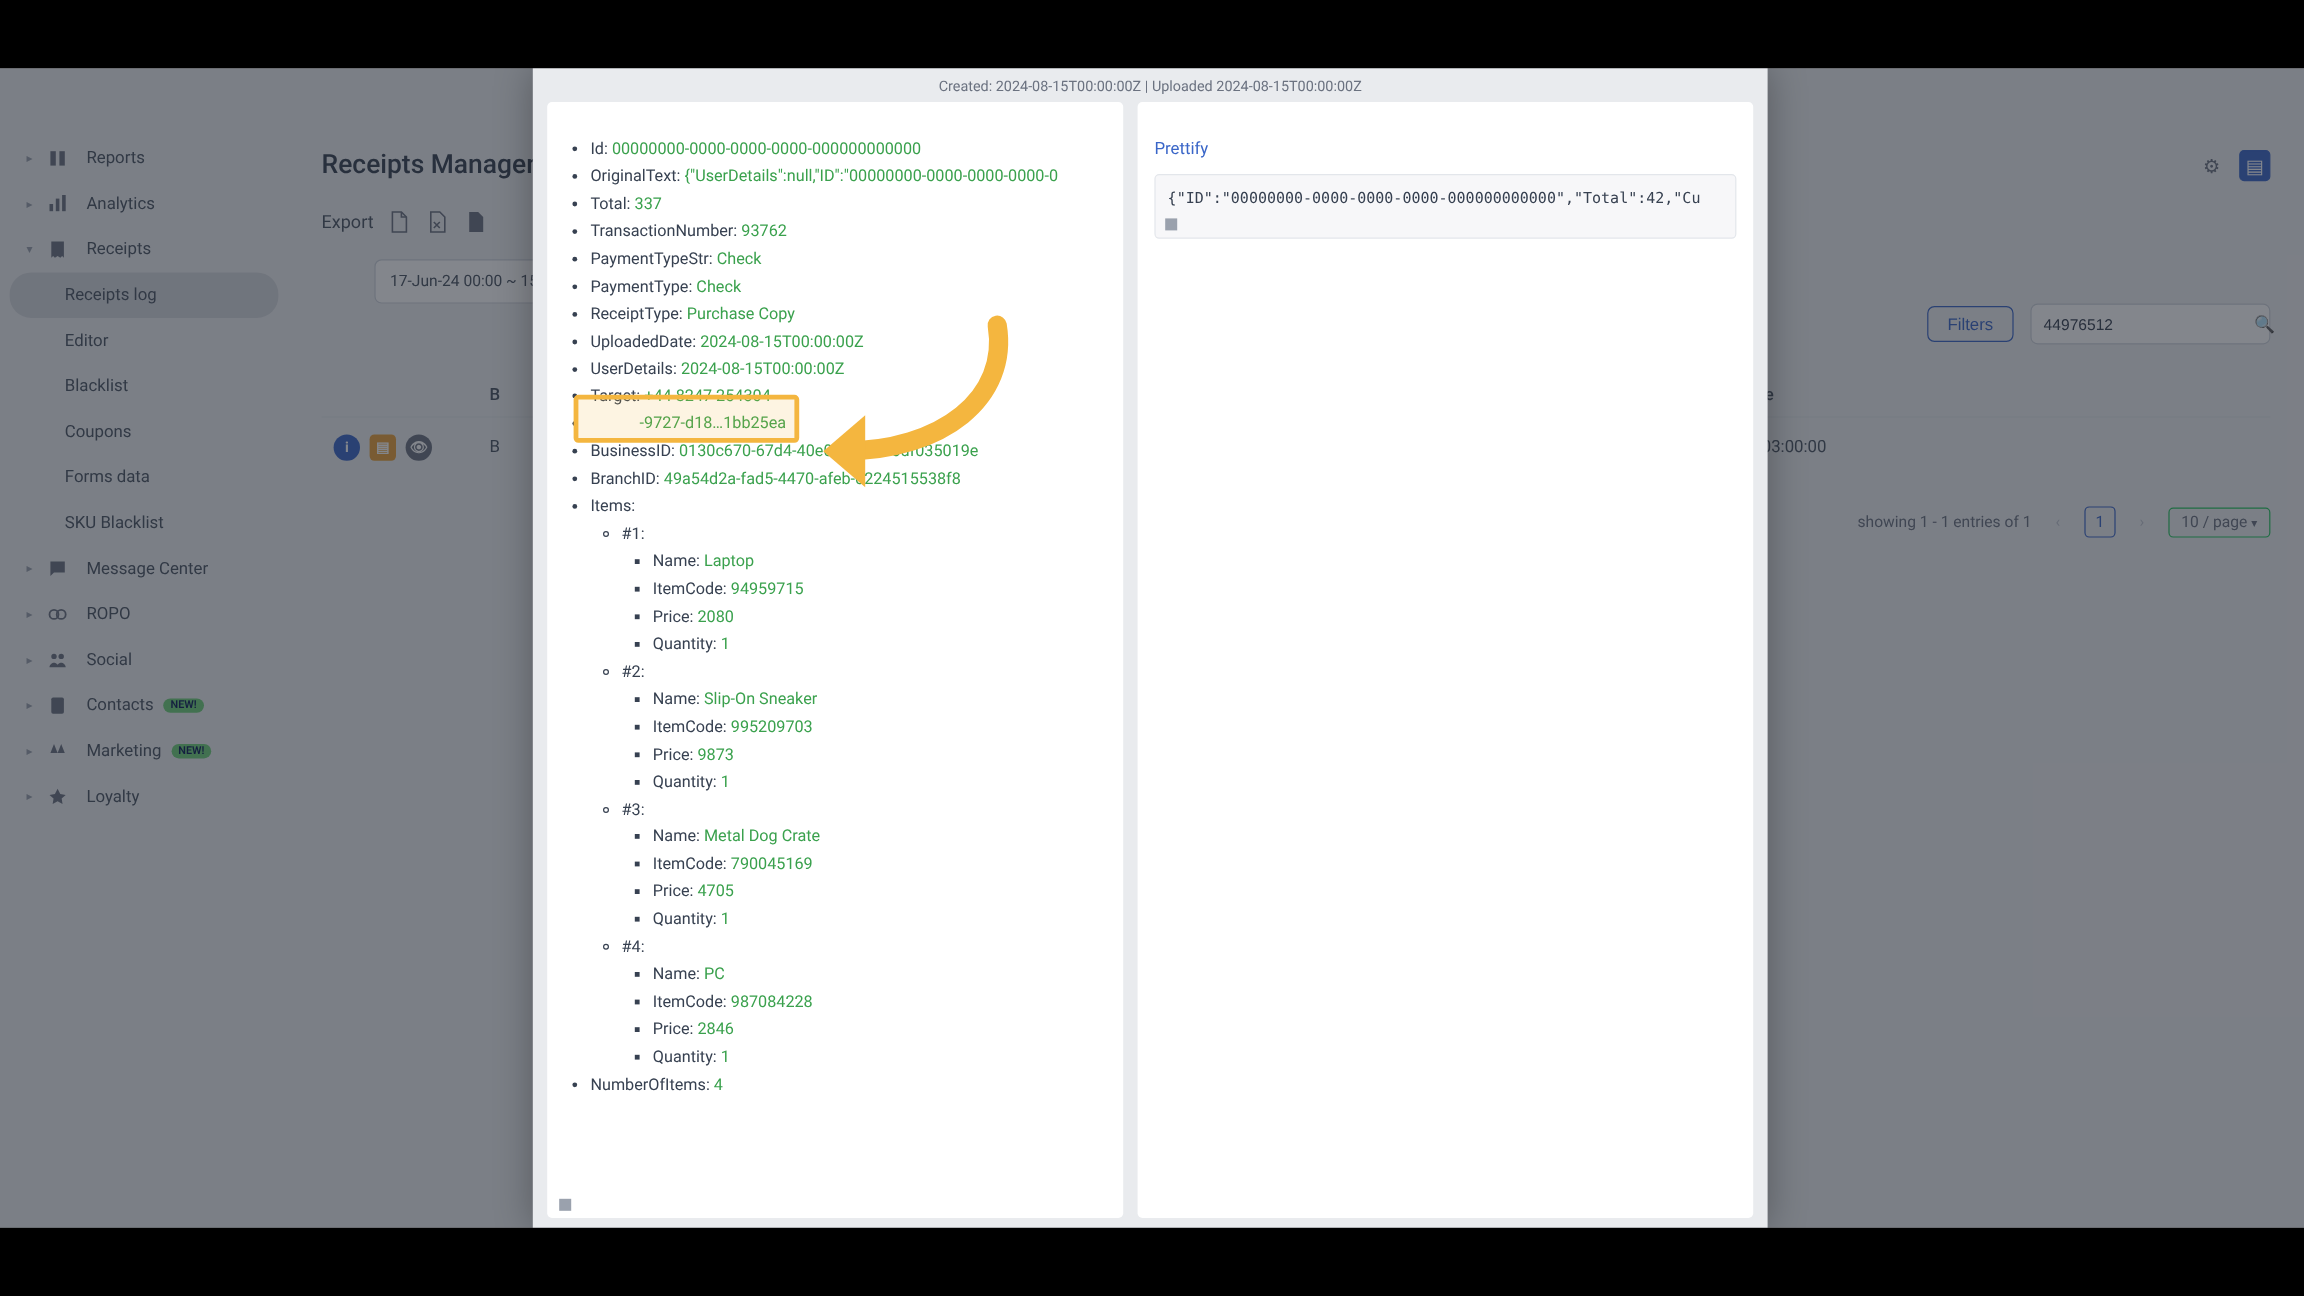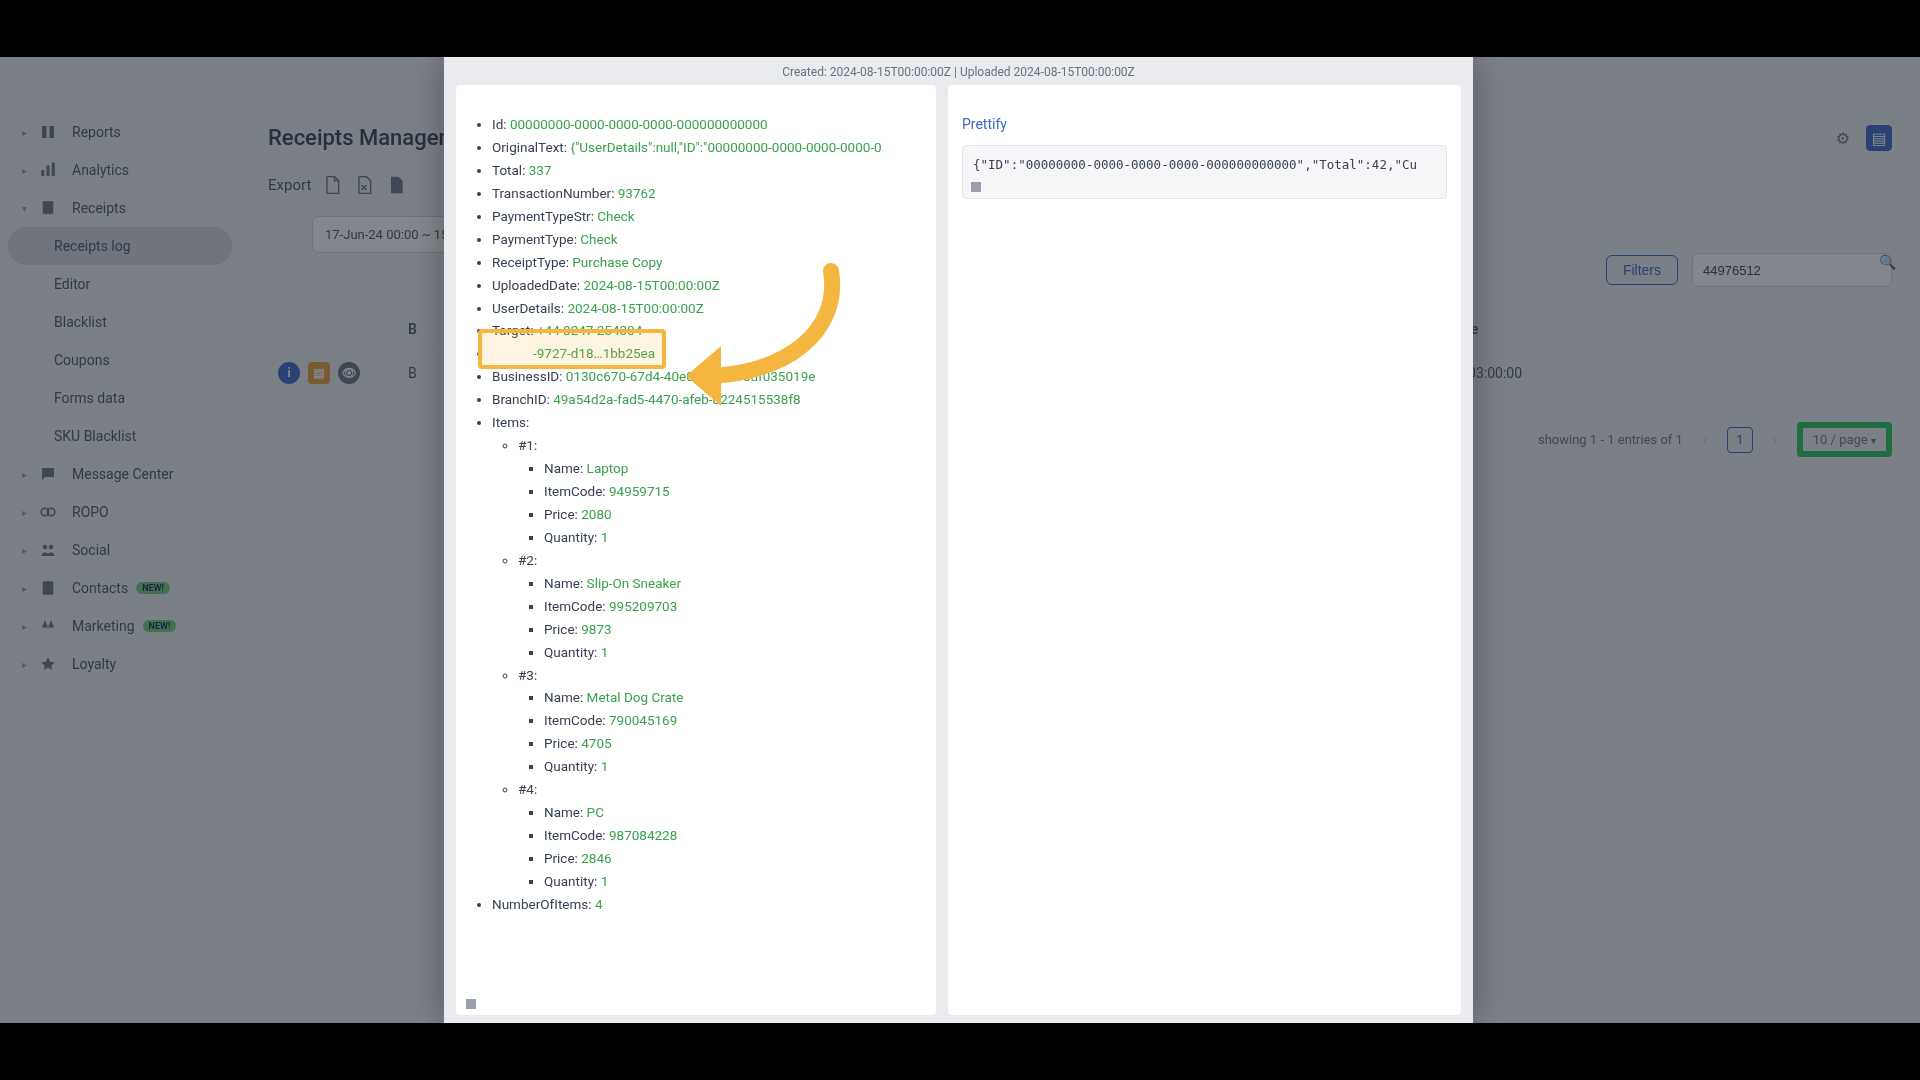--- a/index.html
+++ b/index.html
@@ -43,39 +43,39 @@
 .toolbar-icons .ticon { width: 26px; height: 26px; display: flex; align-items: center; justify-content: center; border: 1px solid #bfc5cf; border-radius: 4px; color: #6b7280; }
 .toolbar-icons .ticon.primary { border-color: #3a66c8; background: #3a66c8; color: #fff; }
 
 .export-row { display: flex; align-items: center; gap: 10px; margin-top: 22px; color: #4b5563; font-size: 15px; }
 .export-ico { width: 22px; height: 26px; display:inline-flex; align-items:center; justify-content:center; color:#6b7280; }
 
 .daterange { margin-top: 18px; display: inline-flex; align-items: center; border: 1px solid #cfd4dc; border-radius: 6px; padding: 10px 12px; font-size: 13px; color: #4b5563; background: #fff; margin-left: 44px; }
 
 .filters-row { position: absolute; top: 146px; right: 28px; display: flex; gap: 14px; align-items: center; }
 .filters-btn { border: 1px solid #3a66c8; color: #3a66c8; background: transparent; border-radius: 6px; padding: 6px 16px; font-size: 14px; }
-.search-box { border: 1px solid #cfd4dc; border-radius: 6px; width: 200px; height: 34px; display: flex; padding: 0 10px; background: #fff; }
+.search-box { border: 1px solid #cfd4dc; border-radius: 6px; width: 200px; height: 34px; display: flex; align-items: center; padding: 0 10px; background: #fff; }
 .search-box input { border: none; outline: none; flex: 1; font-size: 13px; color: #374151; background: transparent; }
 .search-box .mag { color: #9aa1ad; font-size: 14px; }
 
 .table { margin-top: 58px; }
 .thead, .trow { display: flex; align-items: center; font-size: 14px; color: #4b5563; }
 .thead { font-weight: 500; padding: 10px 0; border-bottom: 1px solid #e3e6eb; }
 .trow { padding: 14px 0; }
 .col-icons { width: 140px; display: flex; gap: 8px; padding-left: 10px; } 
 
 .thead, .trow { display: grid; grid-template-columns: 140px 60px 710px 220px 220px; }
 .cicon { width: 22px; height: 22px; border-radius: 50%; display: flex; align-items: center; justify-content: center; font-size: 12px; font-weight: 700; }
 .cicon.blue { background: #3a66c8; color: #fff; }
 .cicon.amber { background: #e8a13a; color: #fff; border-radius: 4px; }
 .cicon.gray { background: #6b7280; color: #fff; }
 .pager { margin-top: 24px; display: flex; align-items: center; justify-content: flex-end; gap: 14px; font-size: 13px; color: #6b7280; }
 .pager .pg { border: 1px solid #3a66c8; color: #3a66c8; border-radius: 4px; width: 26px; height: 26px; display:flex; align-items:center; justify-content:center; }
 .pager .nav { color: #bfc5cf; padding: 0 6px; }
-.pager .perpage { border: 6px solid #22c55e; border-radius: 4px; padding: 4px 10px; }
+.pager .perpage { border: 1px solid #22c55e; border-radius: 4px; padding: 4px 10px; }
 
 
 .dim { position: absolute; inset: 0; background: rgba(30,35,45,0.55); z-index: 20; }
 .modal { position: absolute; top: 0; bottom: 0; left: 444px; width: 1029px; background: #e9ebee; z-index: 30; display: flex; flex-direction: column; box-shadow: 0 0 30px rgba(0,0,0,0.3); }
 .modal-hdr { text-align: center; font-size: 12px; color: #6b7280; padding: 8px 0 6px; }
 .modal-body { flex: 1; display: flex; gap: 0; overflow: hidden; }
 .panel { background: #fff; border-radius: 4px; padding: 28px 14px 14px; overflow: auto; font-size: 13.5px; color: #374151; line-height: 1.7; }
 .panel.left { margin: 0 8px 8px 12px; width: 480px; position: relative; }
 .panel.right { margin: 0 12px 8px 4px; flex: 1; }
 .prettify { color: #3a66c8; font-size: 14px; margin-bottom: 8px; display: inline-block; }

